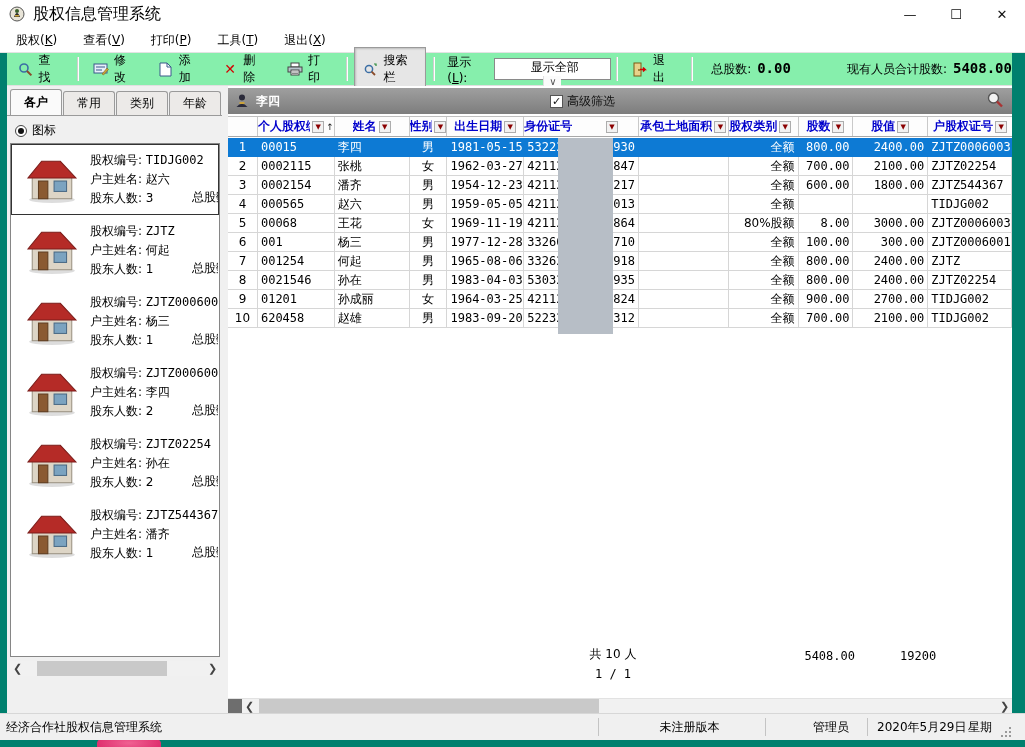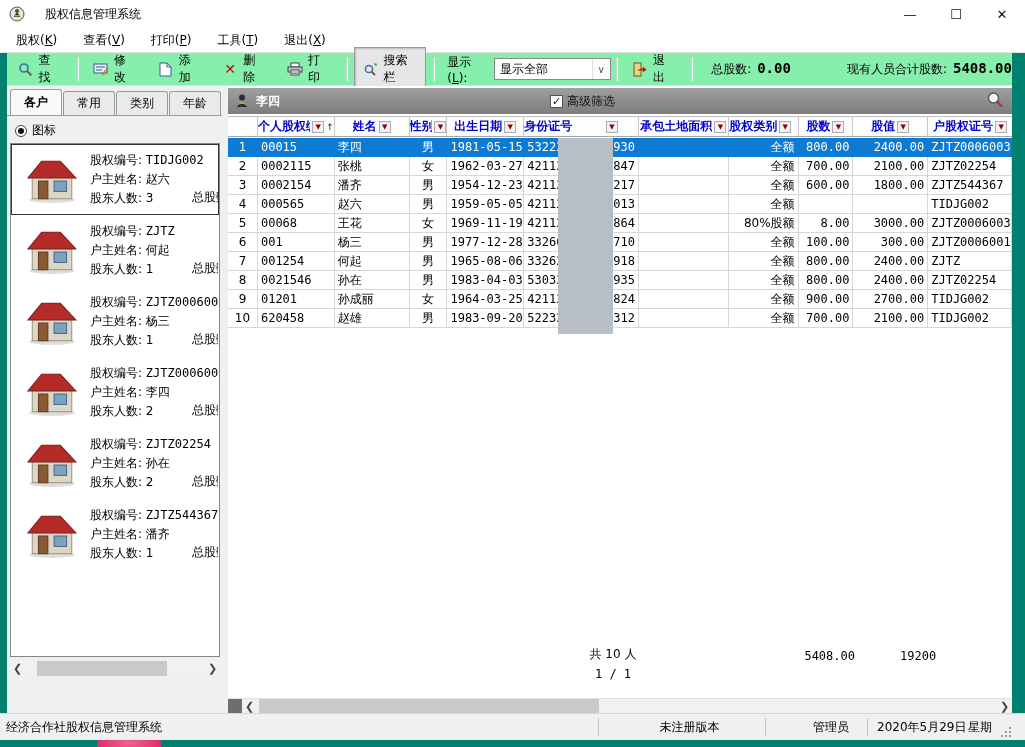--- a/index.html
+++ b/index.html
@@ -12,42 +12,42 @@
   #desk-left { left:0; top:53px; width:7px; bottom:0; }
   #desk-right { right:0; top:53px; width:13px; bottom:0; }
   #desk-bottom { left:0; right:0; bottom:0; height:7px; }
   #wallpaper-blob { position:absolute; left:97px; bottom:-6px; width:64px; height:20px;
      background:radial-gradient(ellipse at center,#f06292,#d81b60); border-radius:50% 50% 0 0; z-index:51; }
 
   
   #titlebar { position:absolute; left:0; top:0; width:1025px; height:28px; background:#fff;
      display:flex; align-items:center; }
   #app-icon { width:16px; height:16px; margin-left:9px; }
-  #title-text { margin-left:20px; font-size:12px; }
+  #title-text { margin-left:8px; font-size:16px; }
   #win-controls { margin-left:auto; display:flex; height:100%; }
   .winbtn { width:46px; height:100%; display:flex; align-items:center; justify-content:center;
      font-size:13px; color:#111; cursor:default; }
 
   
   #menubar { position:absolute; left:0; top:28px; width:1025px; height:25px; background:#fff;
      display:flex; align-items:center; border-bottom:1px solid #e3e3e3; }
   .menu-item { padding:3px 10px; margin-left:6px; }
   .menu-item u { text-decoration:underline; }
 
   
   #toolbar { position:absolute; left:7px; top:53px; width:1005px; height:33px; background:#86efac;
      display:flex; align-items:center; border-bottom:1px solid #e0e0e0; }
   .tbtn { display:flex; align-items:center; gap:5px; padding:4px 7px; margin:0 2px; border:1px solid transparent; }
   .tbtn .ticon { width:17px; height:16px; display:flex; align-items:center; justify-content:center; }
   .tsep { width:1px; height:24px; background:#cfcfcf; margin:0 5px; box-shadow:1px 0 0 #fff; }
   .tbtn.pressed { border:1px solid #9a9a9a; background:#e6e6e6; box-shadow:inset 1px 1px 2px #bbb; }
   .x-glyph { color:#d40000; font-weight:bold; font-size:14px; }
   #display-label { margin:0 4px 0 8px; }
   #display-combo { width:120px; height:22px; border:1px solid #8a8a8a; background:#fff;
-     display:flex; align-items:center; position:relative; }
+     display:flex; align-items:center; position:relative;flex-direction:column; }
   #display-combo .val { padding-left:5px; flex:1; }
   #display-combo .arrow { width:18px; height:100%; display:flex; align-items:center; justify-content:center;
      color:#555; font-size:10px; border-left:1px solid #e0e0e0; background:#fbfbfb; }
   .stat-group { display:flex; align-items:baseline; gap:6px; margin-left:14px; white-space:nowrap; }
   .stat-value { font-weight:bold; font-size:14px; font-family:"DejaVu Sans Mono","Liberation Mono",monospace; }
 
   
   #sidebar { position:absolute; left:7px; top:86px; width:215px; bottom:34px; background:#f0f0f0; }
   #tabs { position:absolute; left:3px; top:3px; height:26px; display:flex; align-items:flex-end; }
   .tab { height:24px; padding:0 13px; display:flex; align-items:center; border:1px solid #9a9a9a;

